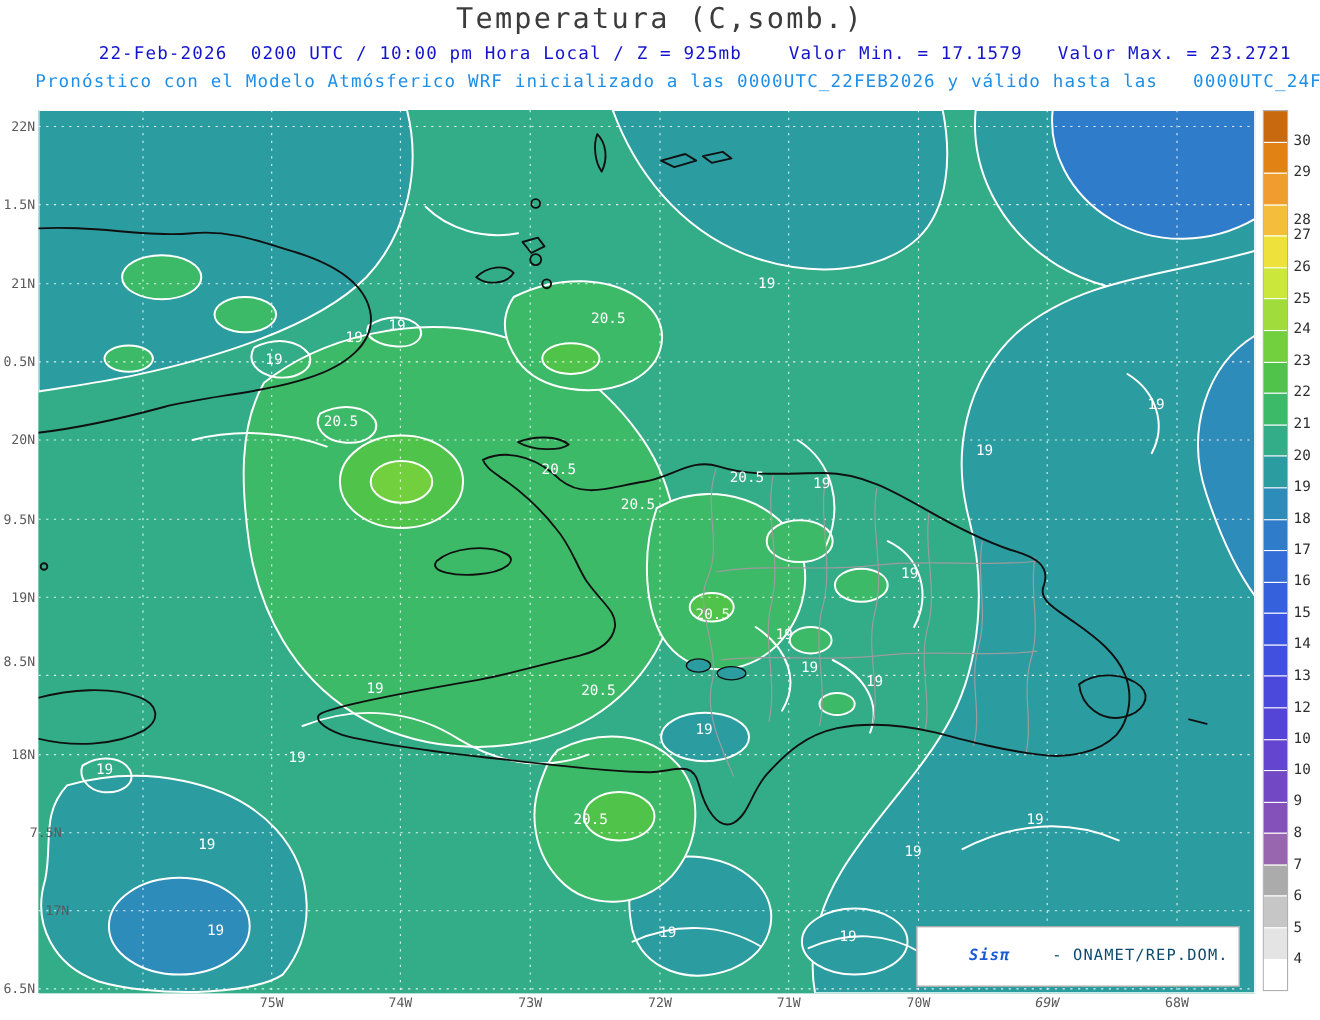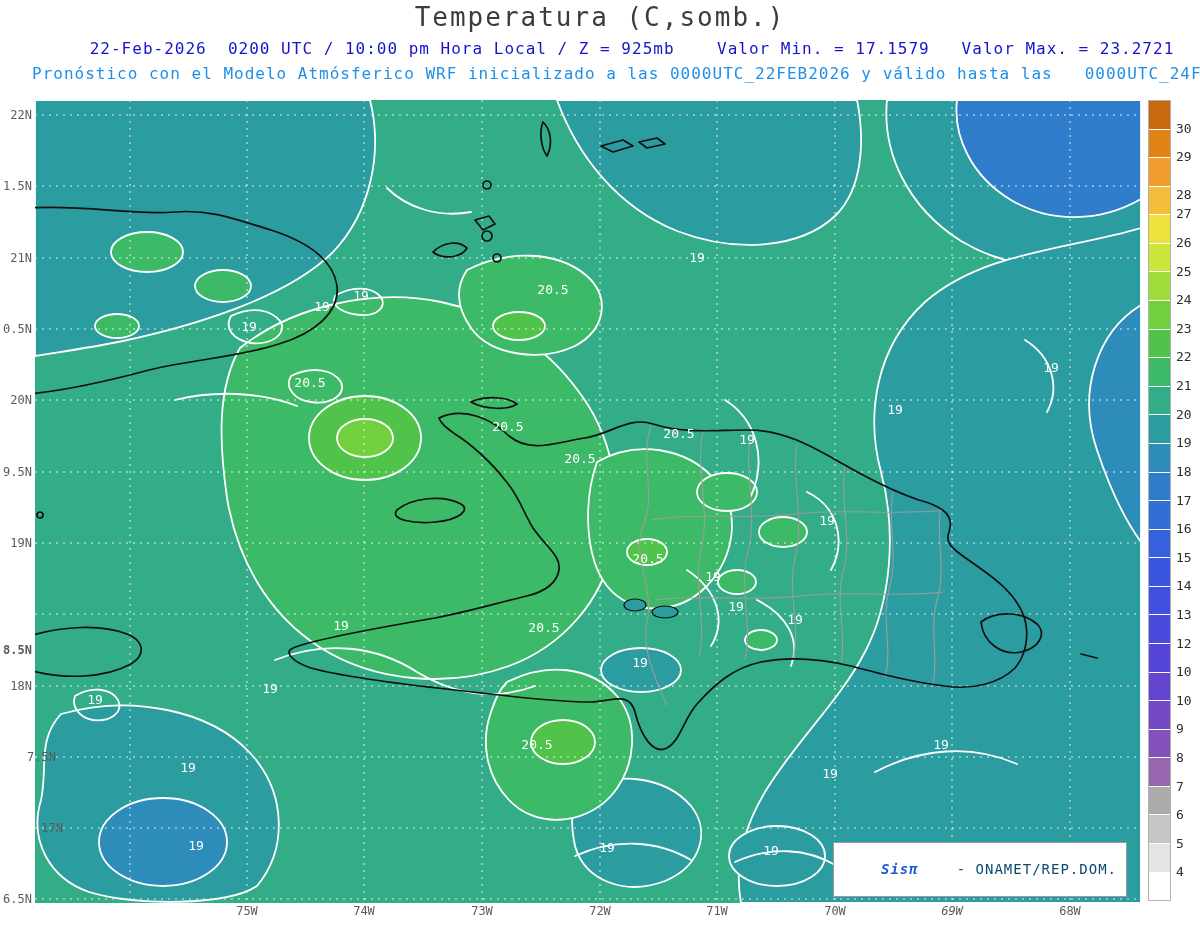--- a/index.html
+++ b/index.html
@@ -209,21 +209,21 @@
 </div>
 
 <div id="lat-labels">
     <span class="lat-tick" style="top: 108px;">22N</span>
     <span class="lat-tick" style="top: 179px;">1.5N</span>
     <span class="lat-tick" style="top: 251px;">21N</span>
     <span class="lat-tick" style="top: 322px;">0.5N</span>
     <span class="lat-tick" style="top: 393px;">20N</span>
     <span class="lat-tick" style="top: 465px;">9.5N</span>
     <span class="lat-tick" style="top: 536px;">19N</span>
-    <span class="lat-tick" style="top: 643px; font-weight: bold;">8.5N</span>
+    <span class="lat-tick" style="top: 594px;">8.5N</span>
     <span class="lat-tick" style="top: 679px;">18N</span>
     <span class="lat-tick" style="top: 750px; padding-left: 24px;">7.5N</span>
     <span class="lat-tick" style="top: 821px; margin-left: 31px;">17N</span>
     <span class="lat-tick" style="top: 892px;">6.5N</span>
   </div>
 <div id="lon-labels">
     <span class="lon-tick" style="left: 110px; margin-top: 24px;">76W</span>
     <span class="lon-tick" style="left: 227px;">75W</span>
     <span class="lon-tick" style="left: 344px;">74W</span>
     <span class="lon-tick" style="left: 462px;">73W</span>
@@ -260,21 +260,21 @@
     <div class="cb-seg" style="background: rgb(132, 80, 186);"></div>
     <div class="cb-seg" style="background: rgb(151, 102, 174);"></div>
     <div class="cb-seg" style="background: rgb(171, 171, 171);"></div>
     <div class="cb-seg" style="background: rgb(198, 198, 198);"></div>
     <div class="cb-seg" style="background: rgb(228, 228, 228);"></div>
     <div class="cb-seg" style="background: rgb(255, 255, 255);"></div>
   </div>
 <div id="colorbar-labels">
     <span class="cb-label" style="top: 20.6071px;">30</span>
     <span class="cb-label" style="top: 49.2143px;">29</span>
-    <span class="cb-label" style="top: 87px;">28</span>
+    <span class="cb-label" style="top: 93px;">28</span>
     <span class="cb-label" style="top: 106.429px;">27</span>
     <span class="cb-label" style="top: 135.036px;">26</span>
     <span class="cb-label" style="top: 163.643px;">25</span>
     <span class="cb-label" style="top: 192.25px;">24</span>
     <span class="cb-label" style="top: 220.857px;">23</span>
     <span class="cb-label" style="top: 249.464px;">22</span>
     <span class="cb-label" style="top: 278.071px;">21</span>
     <span class="cb-label" style="top: 306.679px;">20</span>
     <span class="cb-label" style="top: 335.286px;">19</span>
     <span class="cb-label" style="top: 363.893px;">18</span>

